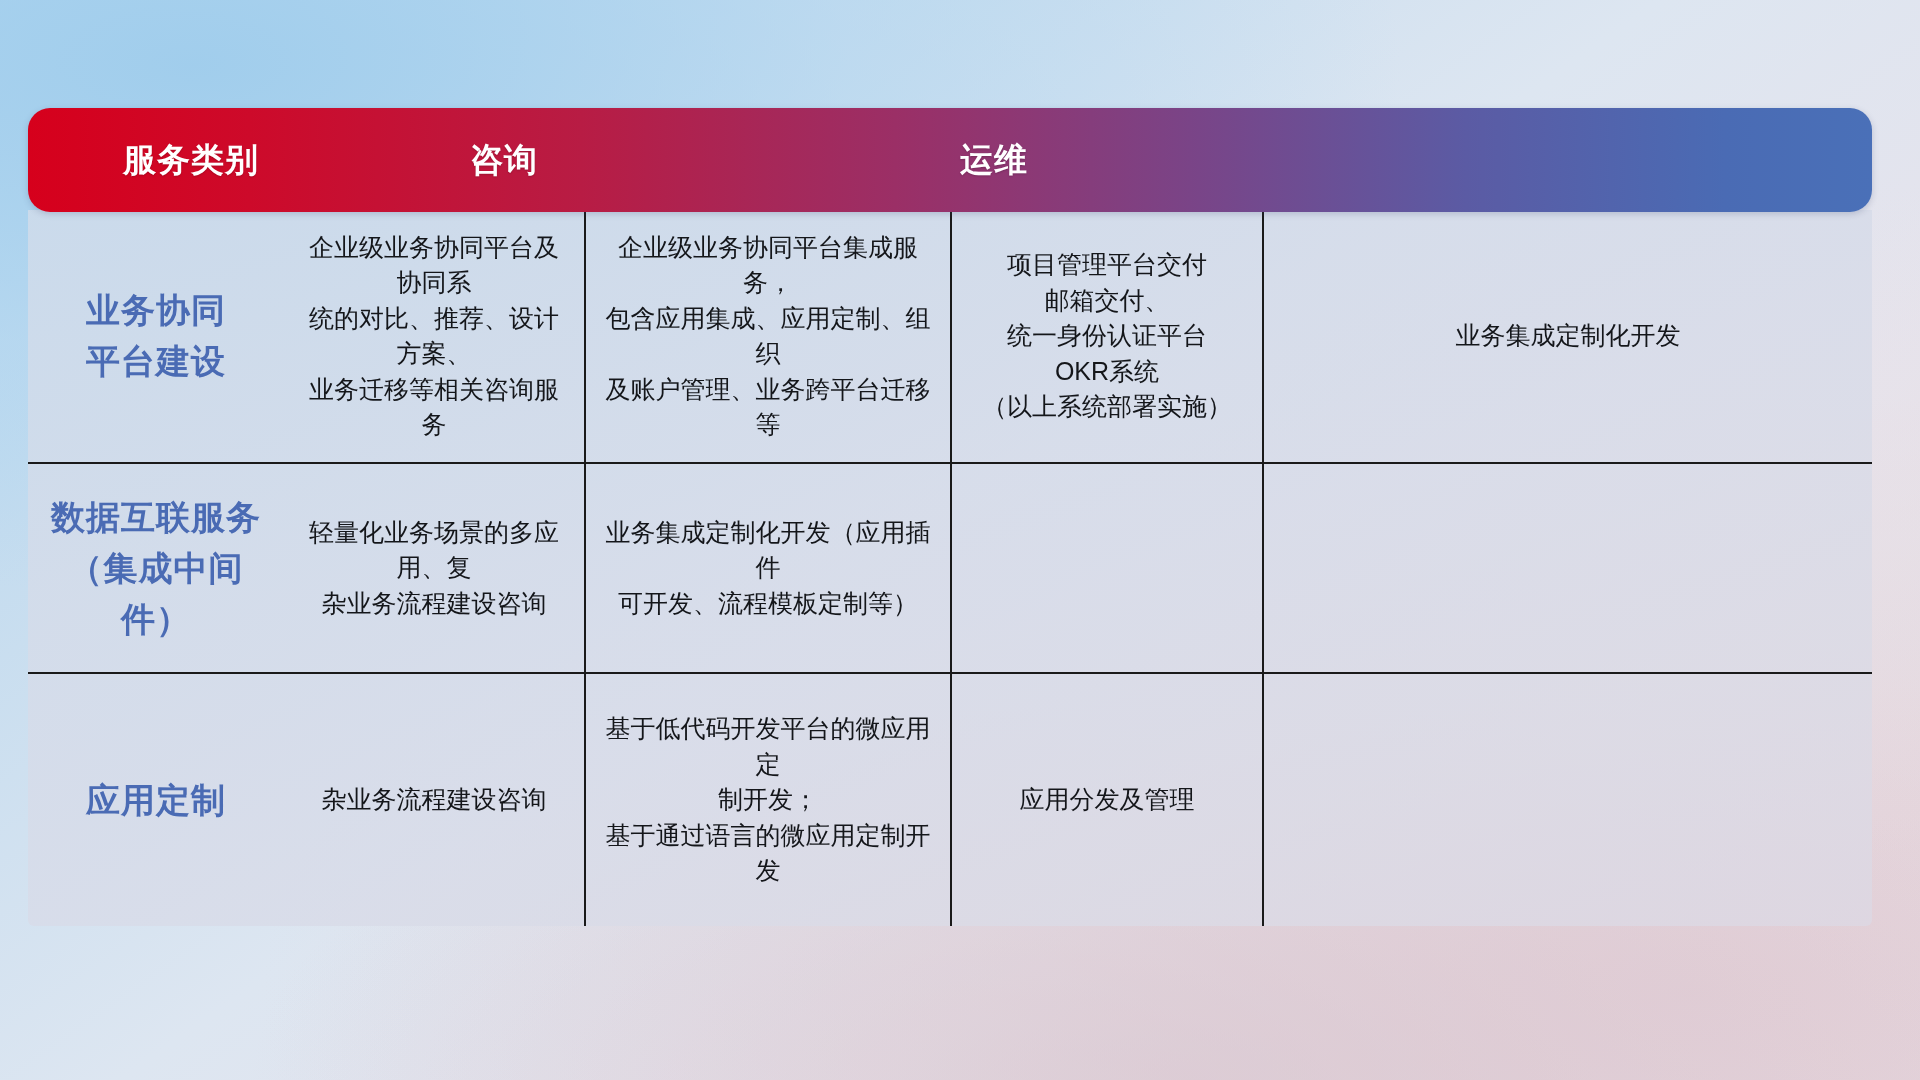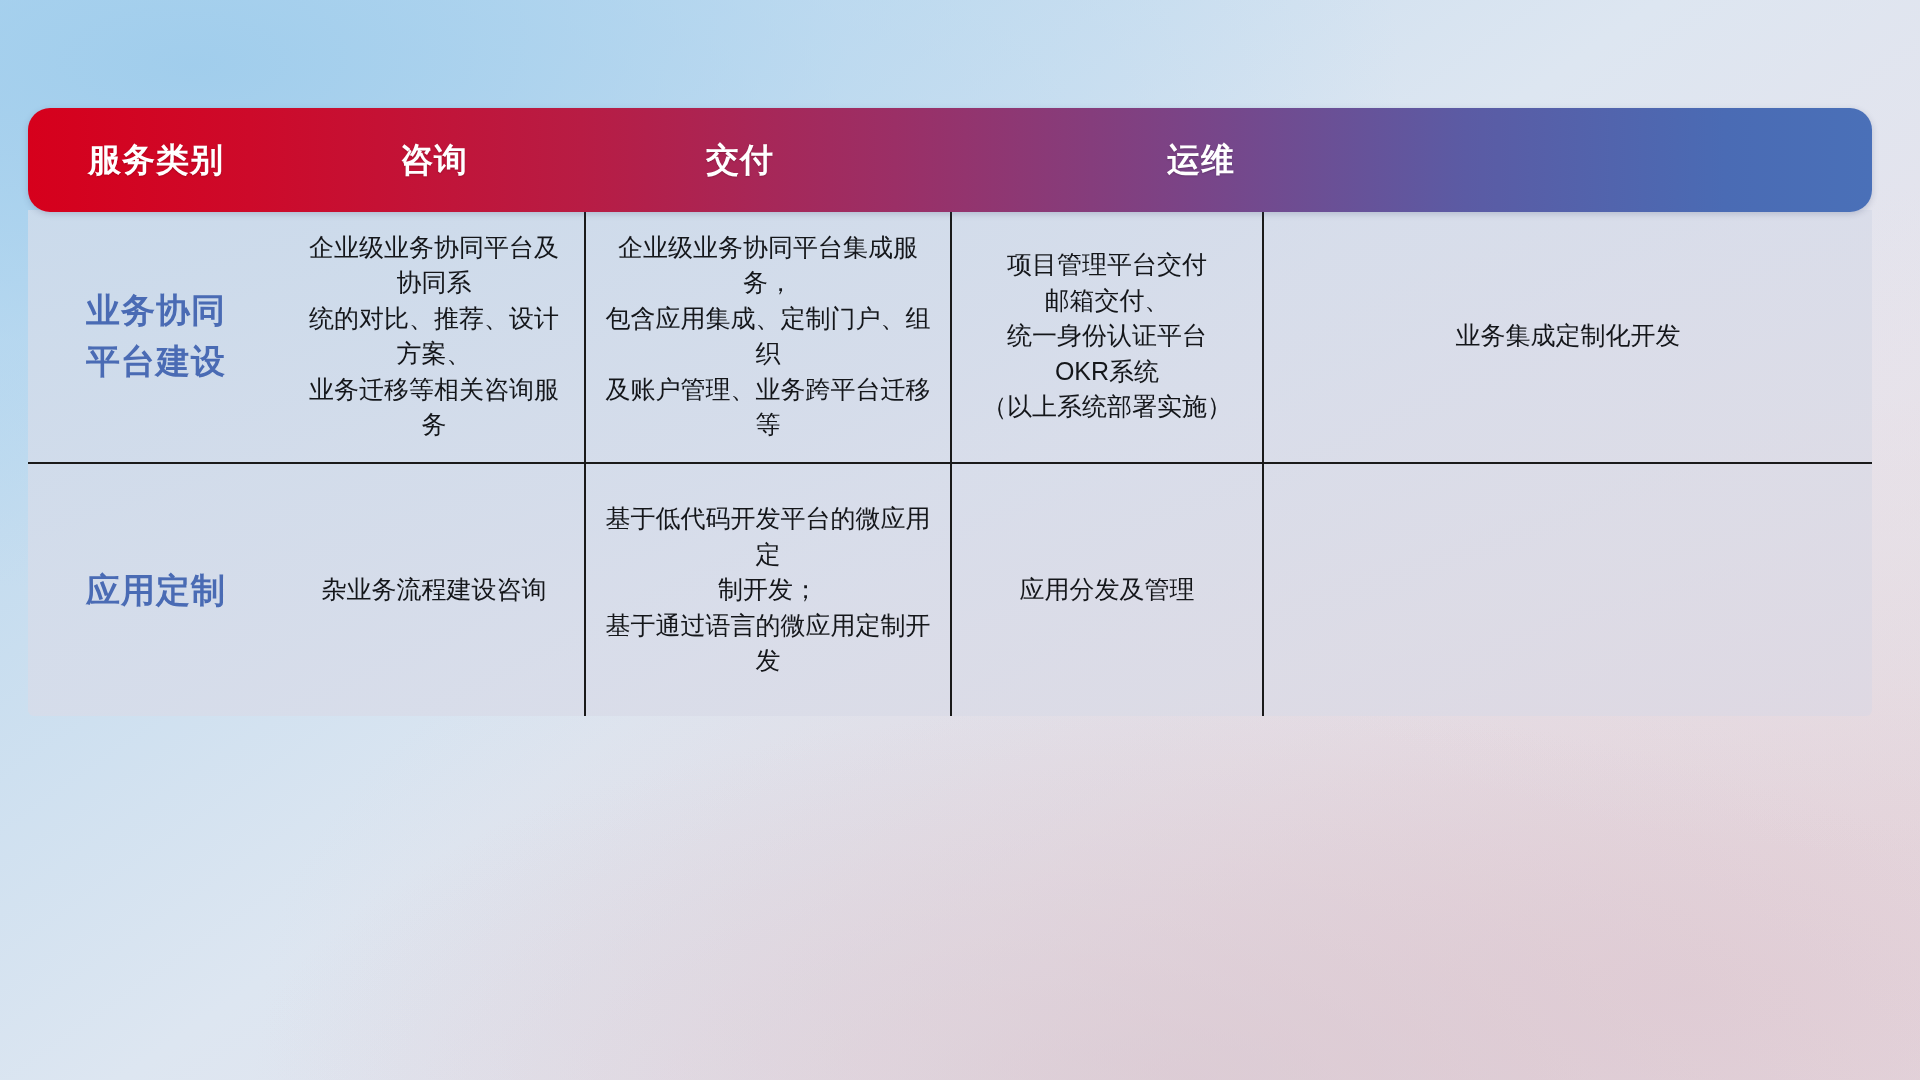--- a/index.html
+++ b/index.html
@@ -62,20 +62,21 @@
   }
   .th {
     display: flex;
     align-items: center;
     justify-content: center;
     color: #ffffff;
     font-size: 33px;
     font-weight: bold;
     letter-spacing: 1px;
     text-shadow: 0 1px 2px rgba(0,0,0,0.18);
+    margin-left: 35px;
   }
 
   
   .tbody {
     position: relative;
     margin-top: -2px;
     background:
       linear-gradient(160deg, rgba(205,219,235,0.92) 0%, rgba(212,220,234,0.9) 30%, rgba(216,220,233,0.88) 55%, rgba(219,219,230,0.86) 78%, rgba(221,216,227,0.85) 100%);
     border-bottom-left-radius: 6px;
     border-bottom-right-radius: 6px;
@@ -123,43 +124,52 @@
 <body>
 
 <div id="bg"></div>
 <div id="bg-sheen"></div>
 
 <div id="table-wrap">
 
   <div class="thead">
     <div class="th c1">服务类别</div>
     <div class="th c2">咨询</div>
-    <div class="th c4">交付</div>
     <div class="th c5">运维</div>
   </div>
 
   <div class="tbody">
 
     <div class="tr r1">
       <div class="td cat c1">业务协同
 平台建设</div>
       <div class="td c2">企业级业务协同平台及协同系
 统的对比、推荐、设计方案、
 业务迁移等相关咨询服务</div>
       <div class="td c3 divider">企业级业务协同平台集成服务，
-包含应用集成、定制门户、组织
+包含应用集成、应用定制、组织
 及账户管理、业务跨平台迁移等</div>
       <div class="td c4 divider">项目管理平台交付
 邮箱交付、
 统一身份认证平台
 OKR系统
 （以上系统部署实施）</div>
       <div class="td c5 divider">业务集成定制化开发</div>
     </div>
 
+    <div class="tr r2">
+      <div class="td cat c1">数据互联服务
+（集成中间件）</div>
+      <div class="td c2">轻量化业务场景的多应用、复
+杂业务流程建设咨询</div>
+      <div class="td c3 divider">业务集成定制化开发（应用插件
+可开发、流程模板定制等）</div>
+      <div class="td c4 divider"></div>
+      <div class="td c5 divider"></div>
+    </div>
 
     <div class="tr r3">
       <div class="td cat c1">应用定制</div>
       <div class="td c2">杂业务流程建设咨询</div>
       <div class="td c3 divider">基于低代码开发平台的微应用定
 制开发；
 基于通过语言的微应用定制开发</div>
       <div class="td c4 divider">应用分发及管理</div>
       <div class="td c5 divider"></div>
     </div>

